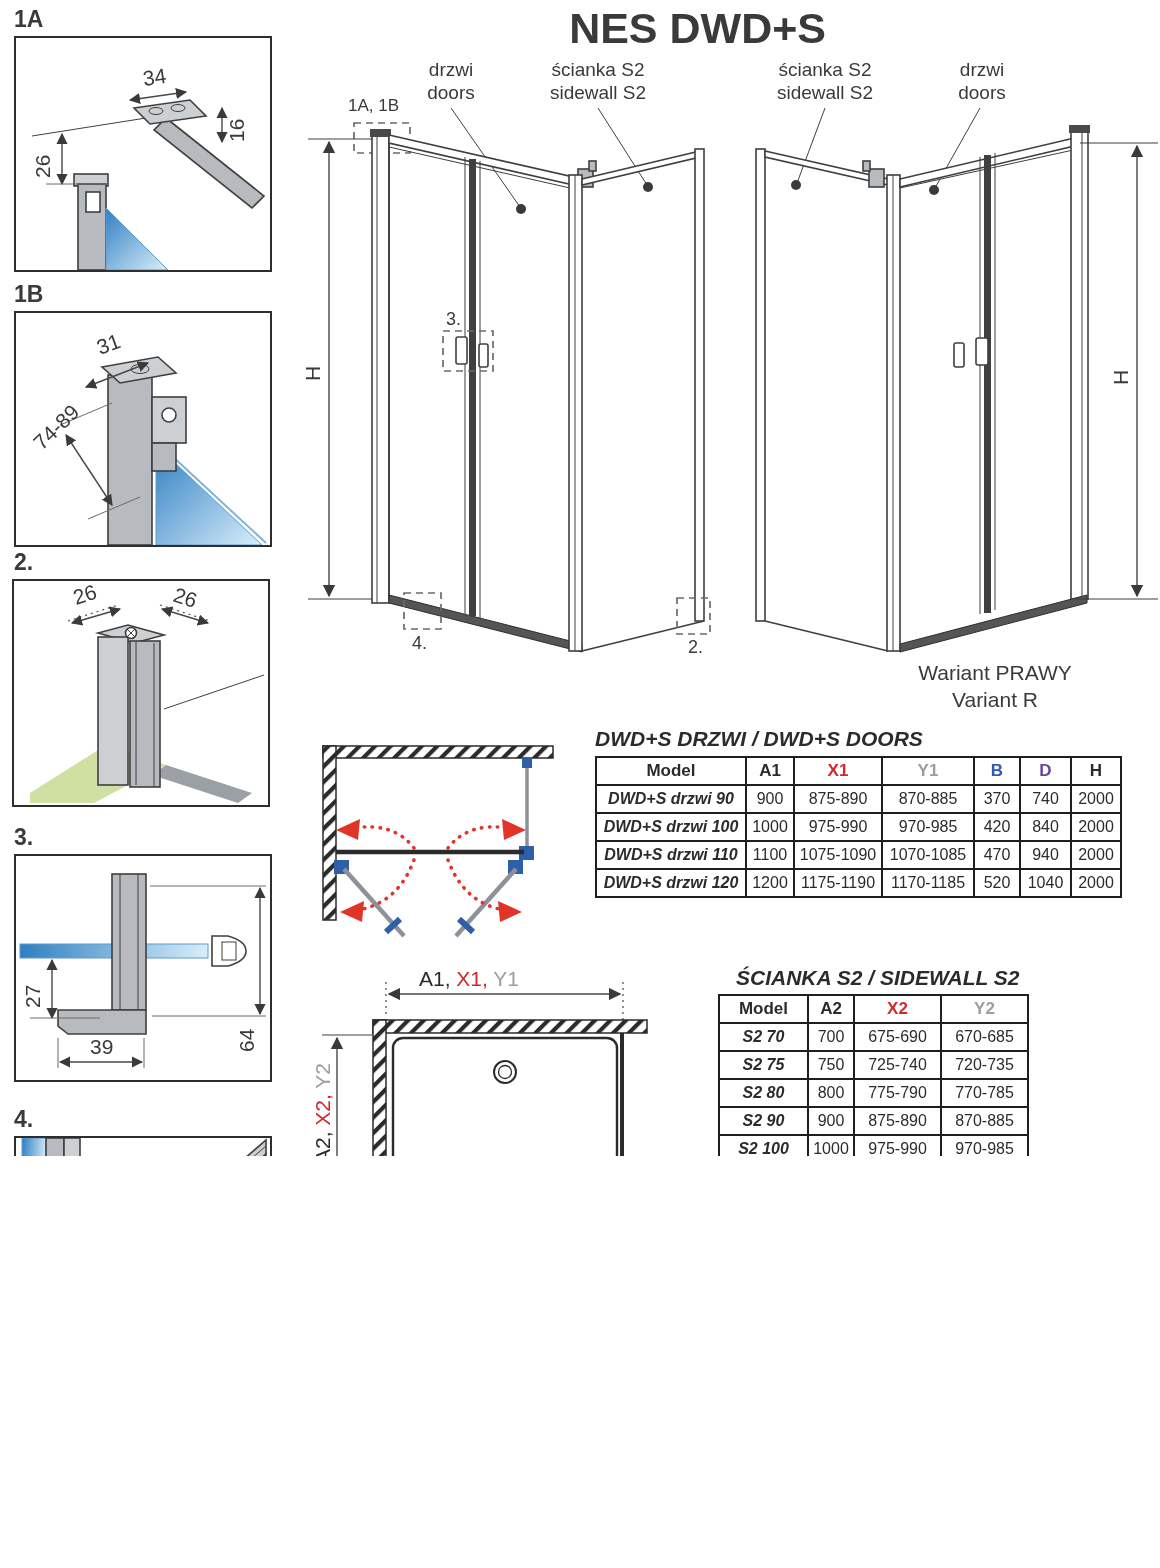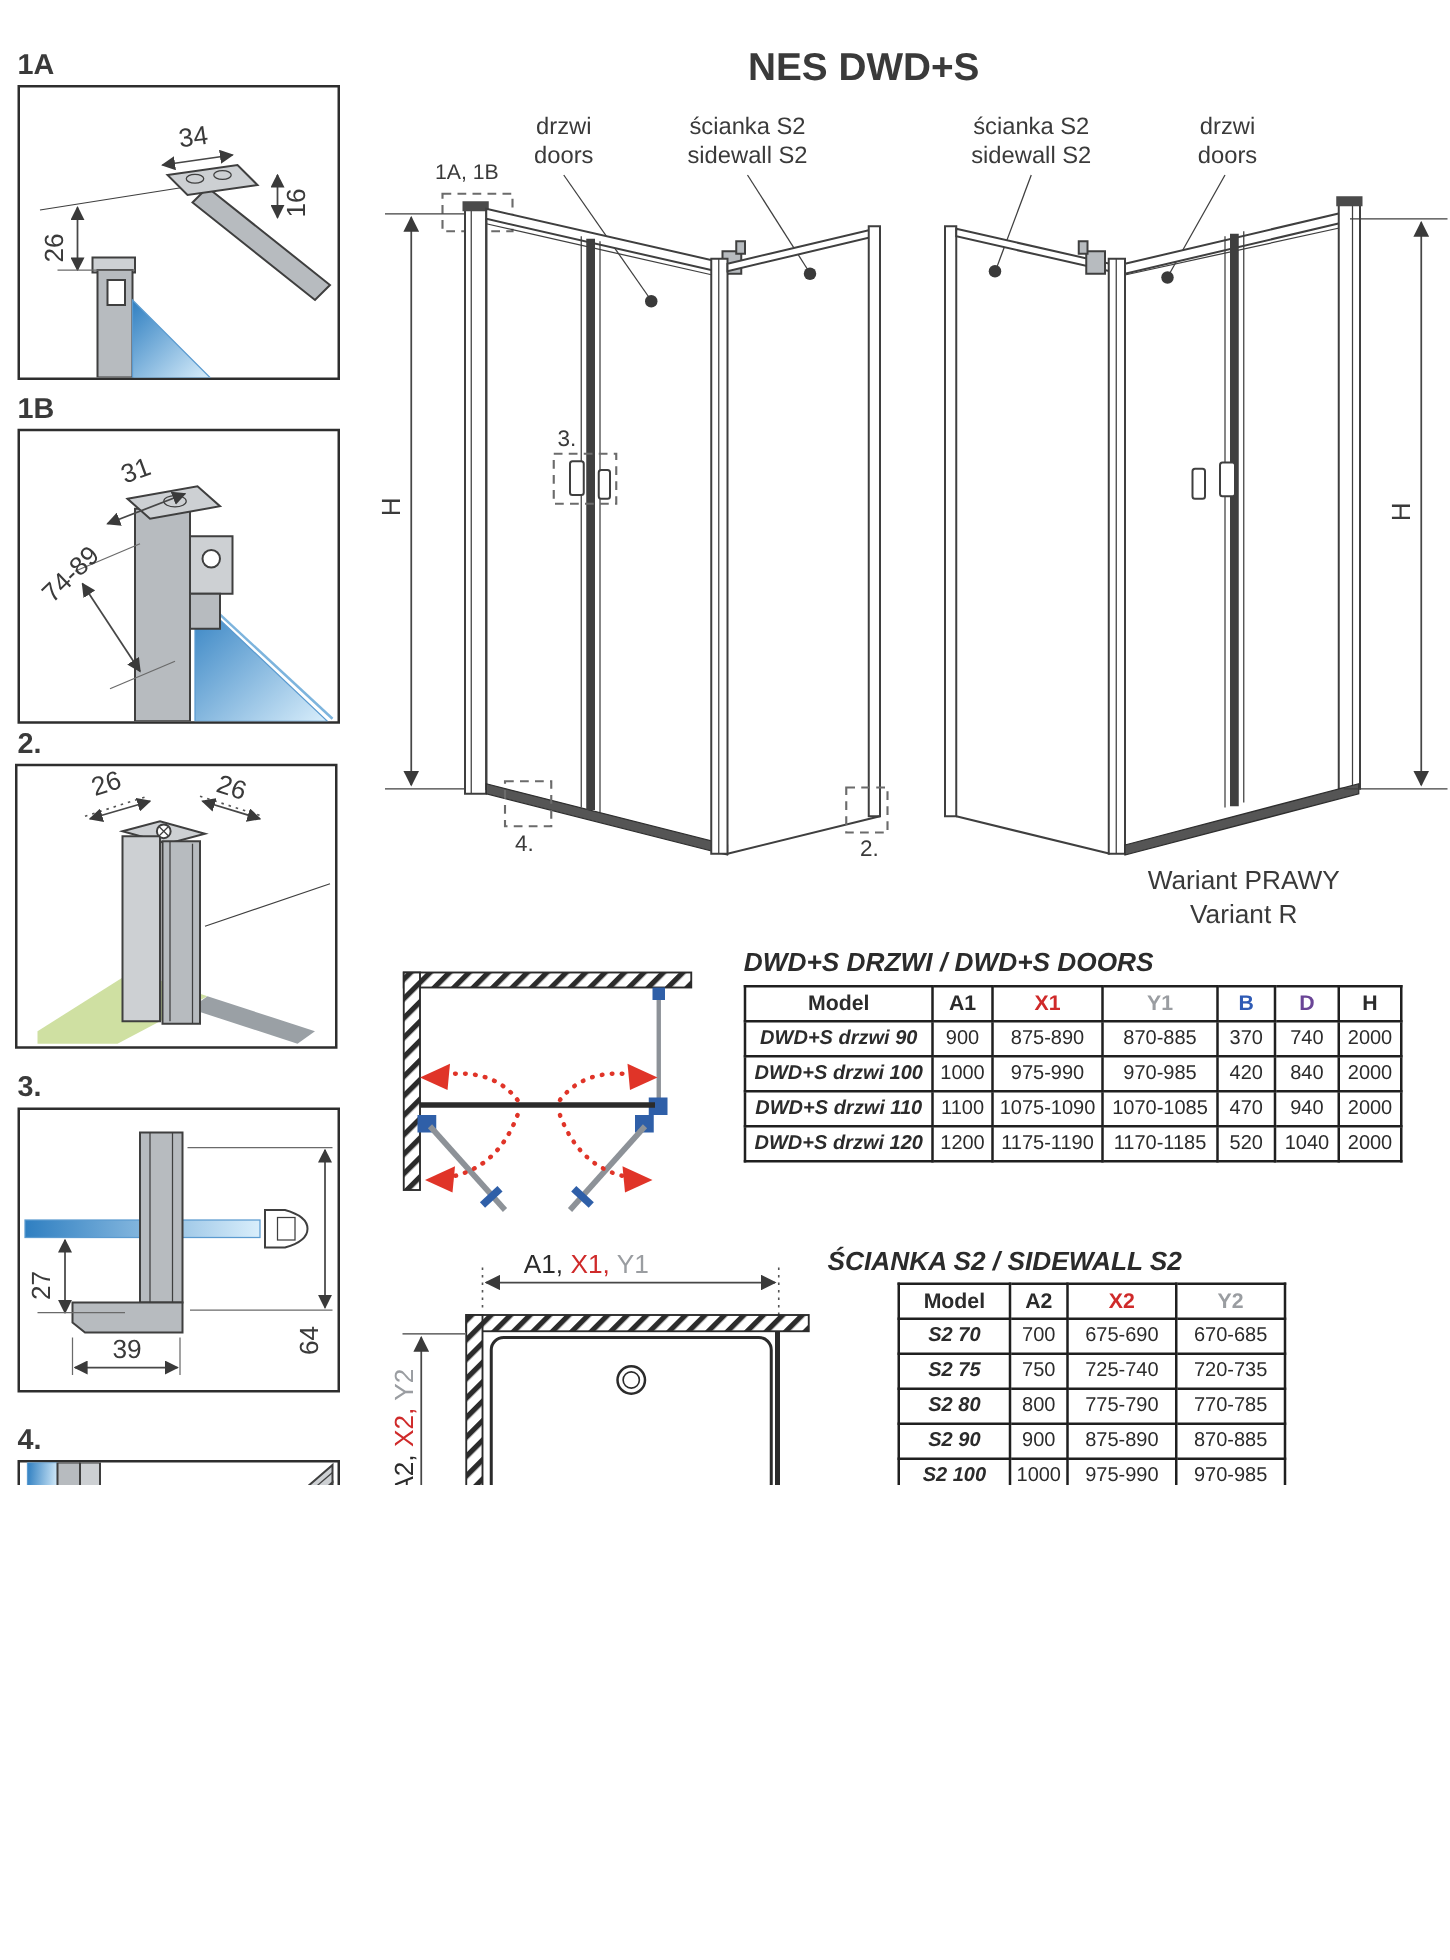--- a/index.html
+++ b/index.html
@@ -1,17 +1,17 @@
 <!DOCTYPE html>
 <html><head>
 <meta charset="utf-8">
 <style>
   html,body{margin:0;padding:0;background:#ffffff;}
   #canvas{position:relative;width:1160px;height:1156px;background:#fff;
-          font-family:"Liberation Sans",sans-serif;color:#3a3a3a;overflow:hidden;margin-top:32px;}
+          font-family:"Liberation Sans",sans-serif;color:#3a3a3a;overflow:hidden;}
   .abs{position:absolute;}
   .dref{font-size:23px;font-weight:600;color:#3a3a3a;}
   .dbox{border:2px solid #2e2e2e;background:#fff;}
   .toplabel{font-size:19px;line-height:1.22;text-align:center;color:#3a3a3a;}
   .caption{font-size:21px;line-height:1.28;color:#3a3a3a;}
   .tbl-title{font-size:21px;font-weight:bold;font-style:italic;text-align:left;color:#2b2b2b;}
   table.spec{border-collapse:collapse;table-layout:fixed;background:#fff;}
   table.spec th,table.spec td{border:2px solid #1f1f1f;font-size:16px;text-align:center;
        padding:1px 2px;height:24px;line-height:1.1;color:#2b2b2b;}
   table.spec th{font-weight:bold;font-size:17px;}
@@ -193,21 +193,21 @@
 
       <line class="dim" x1="228" y1="54" x2="228" y2="94" marker-start="url(#m4)" marker-end="url(#m4)"></line>
       <text class="dimtxt" x="244" y="96" transform="rotate(-90 244 96)">8</text>
       <line class="dimth" x1="108" y1="130" x2="108" y2="172"></line>
       <line class="dimth" x1="152" y1="150" x2="152" y2="172"></line>
       <line class="dim" x1="110" y1="166" x2="150" y2="166" marker-start="url(#m4)" marker-end="url(#m4)"></line>
       <text class="dimtxt" x="122" y="190">8</text>
     </svg>
   </div>
 
-  <div class="abs" style="left:556px;top:4px;width:270px;text-align:center;font-size:31px;font-weight:800;color:#3a3a3a;">NES DWD+S</div>
+  <div class="abs" style="left:556px;top:4px;width:270px;text-align:right;font-size:43px;font-weight:800;color:#3a3a3a;">NES DWD+S</div>
 
   <div class="abs toplabel" style="left:406px;top:58px;width:90px">
     <div>drzwi</div>
     <div>doors</div>
   </div>
   <div class="abs toplabel" style="left:538px;top:58px;width:120px">
     <div>ścianka S2</div>
     <div>sidewall S2</div>
   </div>
   <div class="abs toplabel" style="left:765px;top:58px;width:120px">
@@ -405,21 +405,21 @@
       <path d="M130,122 Q146,165 186,172"></path>
     </g>
     <g fill="#e03428">
       <polygon points="18,92 42,81 40,102"></polygon>
       <polygon points="22,174 46,163 44,184"></polygon>
       <polygon points="208,92 184,81 186,102"></polygon>
       <polygon points="204,174 180,163 182,184"></polygon>
     </g>
   </svg>
 
-  <div class="abs tbl-title" style="left:662px;top:966px;width:330px">ŚCIANKA S2 / SIDEWALL S2</div>
+  <div class="abs tbl-title" style="left:736px;top:966px;width:330px">ŚCIANKA S2 / SIDEWALL S2</div>
   <table class="spec abs" style="left:718px;top:994px;width:309px">
     <colgroup>
         <col style="width:89px">
         <col style="width:46px">
         <col style="width:87px">
         <col style="width:87px">
       </colgroup>
     <thead>
         <tr>
           <th style="color: rgb(43, 43, 43);">Model</th>

